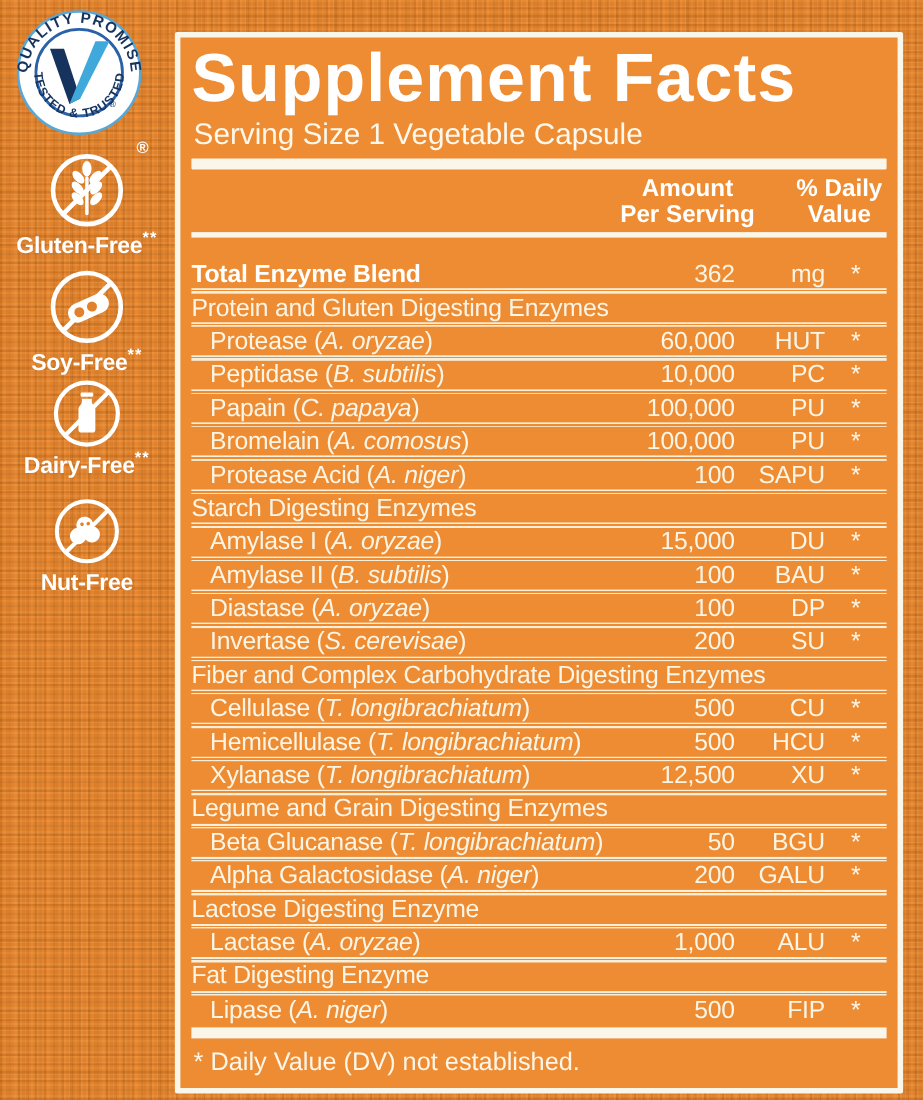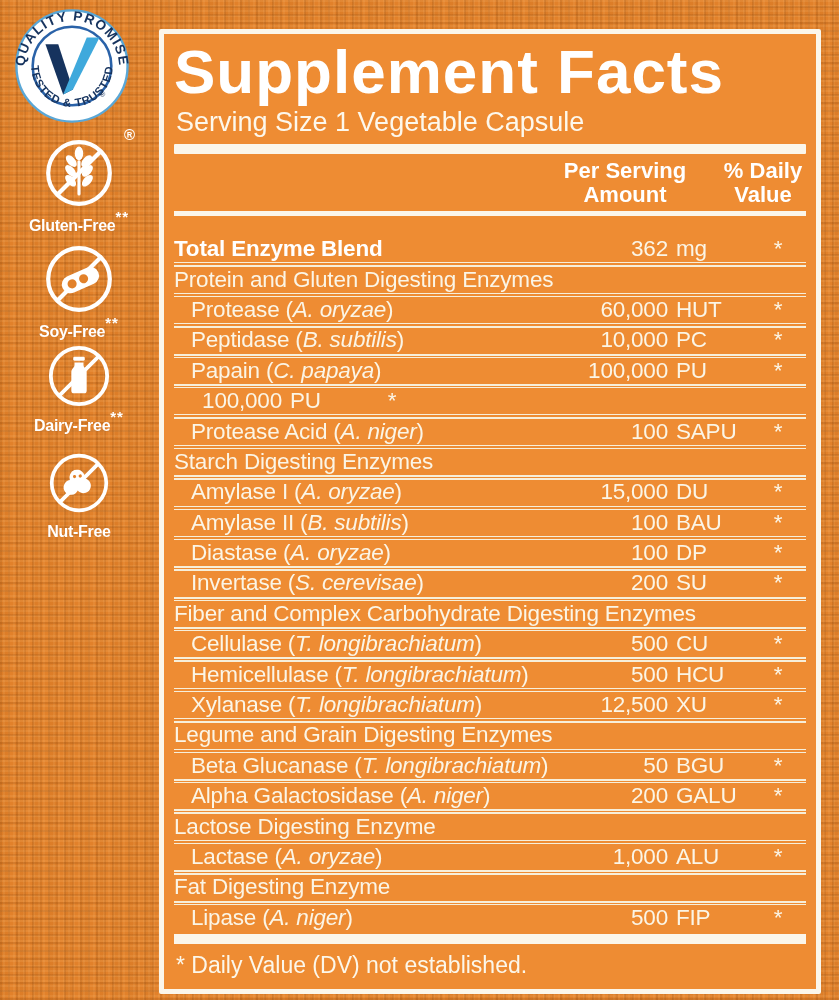--- a/index.html
+++ b/index.html
@@ -15,21 +15,21 @@
       repeating-linear-gradient(90deg, rgba(255,205,140,.10) 3px 5px, rgba(0,0,0,0) 5px 8px),
       repeating-linear-gradient(90deg, rgba(150,75,10,.07) 0 8px, rgba(0,0,0,0) 8px 16px);
   }
 
   
   .quality-badge { position:absolute; left:13px; top:7px; width:118px; height:118px; }
   .reg-outer { position:absolute; left:124px; top:126px; color:#fff; font-size:15px; font-weight:bold; }
 
   .allergen { position:absolute; left:8px; width:142px; text-align:center; color:#fff; }
   .allergen svg { display:block; margin:0 auto; }
-  .allergen .blabel { font-weight:bold; font-size:16px; letter-spacing:-0.3px;
+  .allergen .blabel { font-weight:bold; font-size:21px; letter-spacing:-0.3px;
                       text-shadow:0 0 1px rgba(180,90,20,.35); }
   .allergen .stars { font-weight:bold; font-size:15px; vertical-align:9px; letter-spacing:1px; }
   #alg-0 { top:138px; } #alg-1 { top:244px; } #alg-2 { top:344px; } #alg-3 { top:452px; }
 
   
   .panel {
     position:absolute; left:159px; top:29px; width:662px; height:965px;
     background:#ee8c33; border:5px solid #fbf6ea; border-radius:2px;
     padding:6px 10px 8px 10px; display:flex; flex-direction:column;
   }
@@ -42,21 +42,21 @@
   .col-dv     { width:86px; }
   .hdr-rule { height:7px; background:#fbf6ea; margin-top:4px; }
 
   .rows { flex:1; display:flex; flex-direction:column; margin-top:20px; }
   .frow { display:flex; align-items:center; flex:1; min-height:26px;
           font-size:22.5px; color:#fbf5e6; line-height:1; letter-spacing:-0.2px; }
   .frow .fname { flex:1; white-space:nowrap; }
   .frow.item .fname { padding-left:17px; }
   .frow.primary .fname { font-weight:bold; color:#fff; }
   .fnum  { width:108px; text-align:right; }
-  .funit { width:82px; padding-left:8px; text-align:left; }
+  .funit { width:82px; padding-left:8px; text-align:right; }
   .fdv   { width:56px; text-align:center; }
   .sep   { height:4.4px; flex:none;
            background:linear-gradient(#f7efda 0 1.5px, rgba(0,0,0,0) 1.5px 2.9px, #f7efda 2.9px 4.4px); }
 
   .foot-bar { height:13px; background:#fbf6ea; margin:3px 0 6px; }
   .footnote { color:#fcf7ea; font-size:23px; padding:2px 0 2px 2px; }
 </style>
 </head>
 <body>
 
@@ -142,22 +142,22 @@
     <div><span class="blabel">Nut-Free</span><sup class="stars"></sup></div>
   </div>
 
   <div class="panel">
     <div class="title">Supplement Facts</div>
     <div class="serving">Serving Size 1 Vegetable Capsule</div>
     <div class="bar"></div>
 
     <div class="cols">
       <div class="col-amount">
+        <div>Amount</div>
         <div>Per Serving</div>
-        <div>Amount</div>
       </div>
       <div class="col-dv">
         <div>% Daily</div>
         <div>Value</div>
       </div>
     </div>
     <div class="hdr-rule"></div>
 
     <div class="rows">
         <div class="frow primary">
@@ -186,20 +186,21 @@
         </div>
         <div class="sep"></div>
         <div class="frow item">
           <div class="fname">Papain (<i>C. papaya</i>)</div>
           <div class="fnum">100,000</div>
           <div class="funit">PU</div>
           <div class="fdv">*</div>
         </div>
         <div class="sep"></div>
         <div class="frow item">
+          <div class="fname">Bromelain (<i>A. comosus</i>)</div>
           <div class="fnum">100,000</div>
           <div class="funit">PU</div>
           <div class="fdv">*</div>
         </div>
         <div class="sep"></div>
         <div class="frow item">
           <div class="fname">Protease Acid (<i>A. niger</i>)</div>
           <div class="fnum">100</div>
           <div class="funit">SAPU</div>
           <div class="fdv">*</div>

